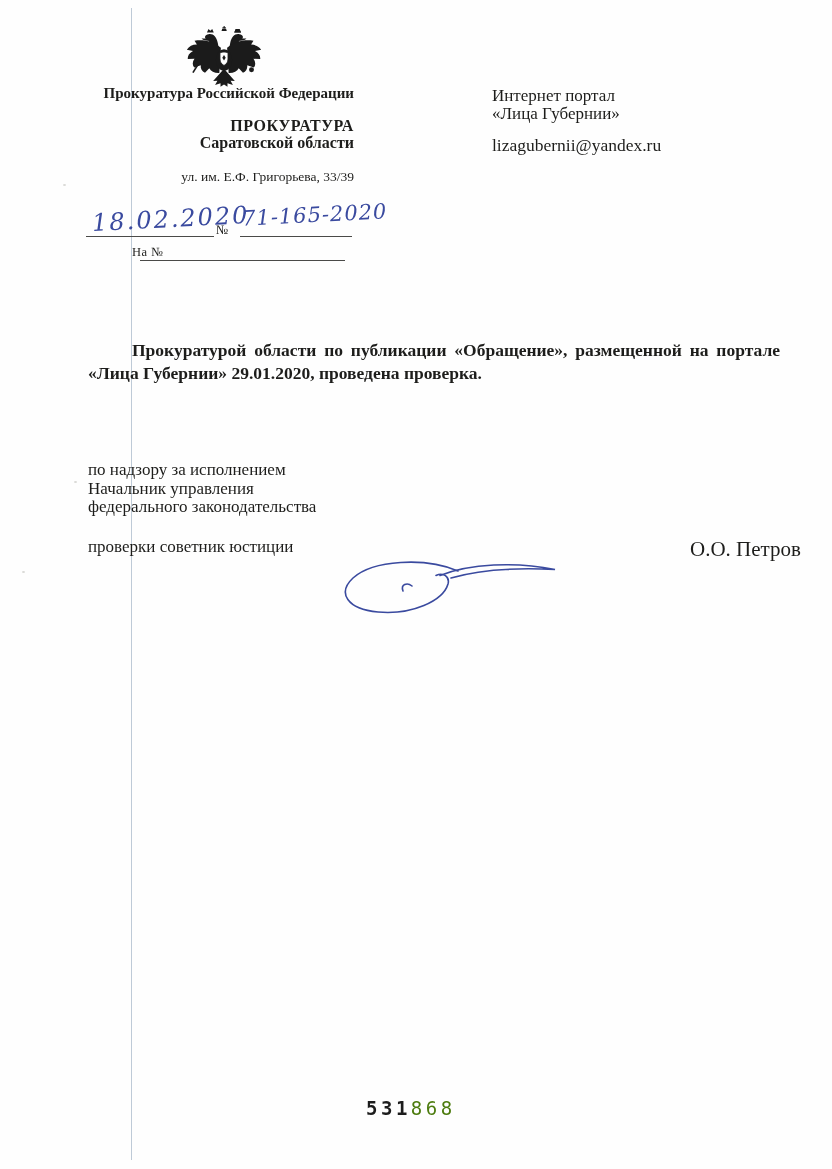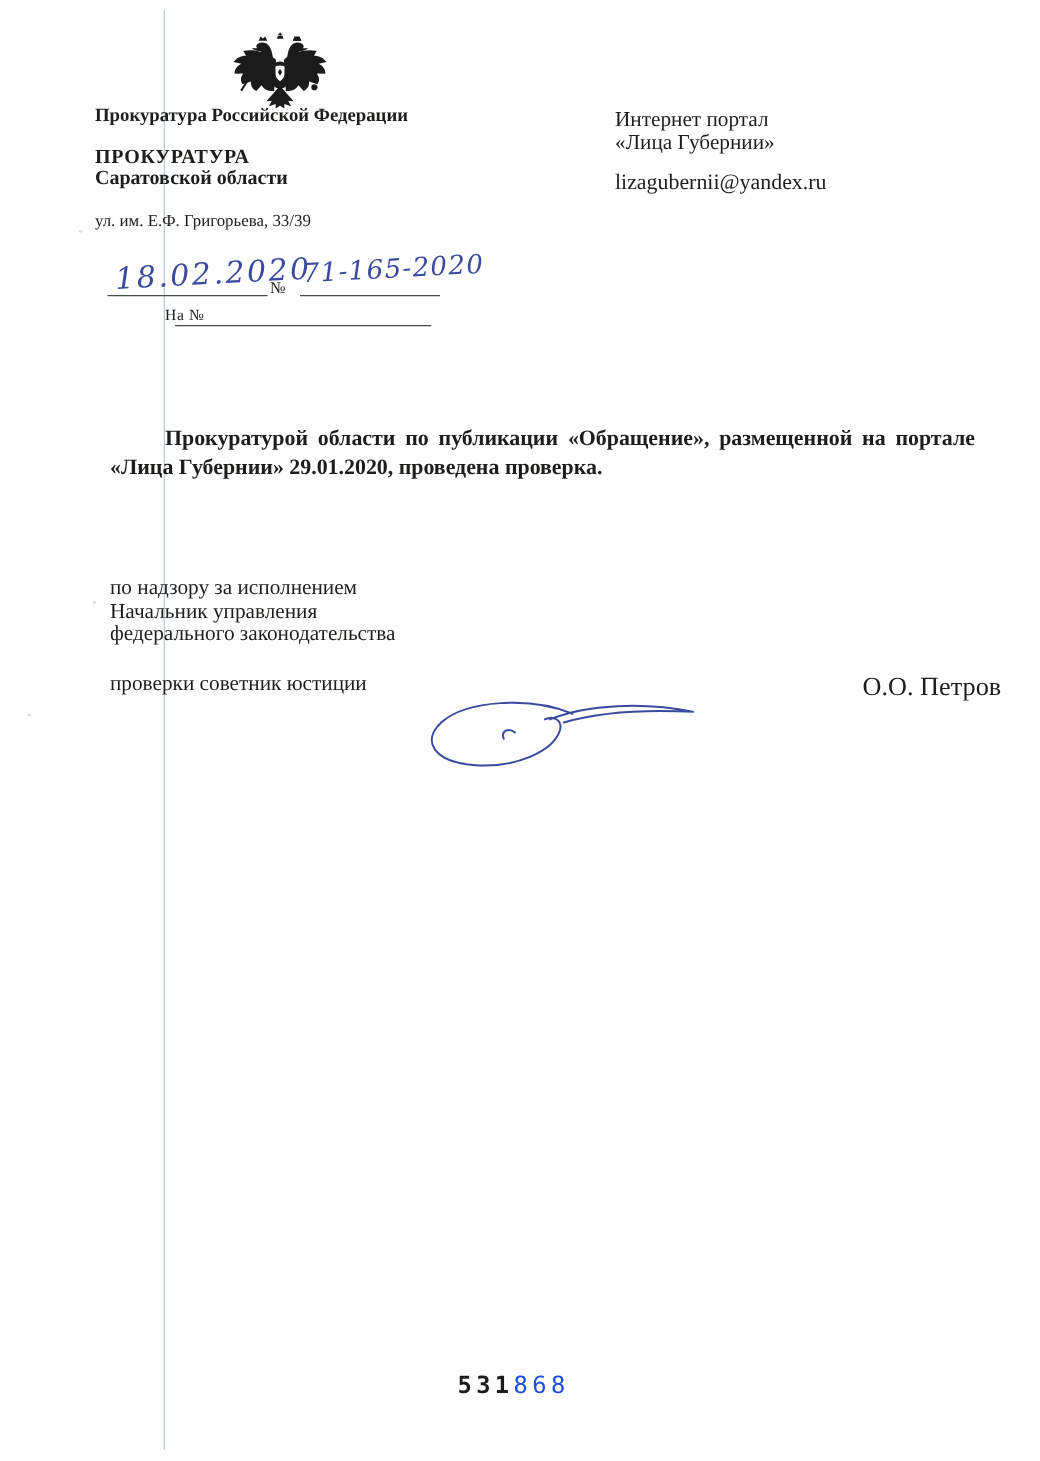--- a/index.html
+++ b/index.html
@@ -11,21 +11,21 @@
   }
   
   .scan-line { position:absolute; left:131px; top:8px; width:1px; height:1152px;
                background:#b3c1d0; opacity:.85; }
   .speck { position:absolute; width:3px; height:2px; background:#d9d9d6; border-radius:50%; }
 
   
   .emblem { position:absolute; left:184px; top:26px; width:80px; height:62px; }
 
   
-  .letterhead { position:absolute; left:76px; top:86px; width:264px; text-align:left; }
+  .letterhead { position:absolute; left:90px; top:86px; width:264px; text-align:right; }
   .lh-parent { font-size:15px; font-weight:700; line-height:15px; }
   .lh-name1  { margin-top:16px; font-size:16px; font-weight:700; line-height:17px; letter-spacing:.6px; }
   .lh-name2  { font-size:16px; font-weight:700; line-height:17px; }
   .lh-addr   { margin-top:17px; font-size:13.5px; line-height:17px; }
 
   
   .hand { position:absolute; font-style:italic; color:#3a4a9f;
           font-family:"DejaVu Serif", serif; white-space:nowrap; }
   .hand-date   { left:92px;  top:205px; font-size:24px; letter-spacing:2px; transform:rotate(-3deg); }
   .hand-number { left:242px; top:203px; font-size:21px; letter-spacing:1px; transform:rotate(-3deg); }
@@ -50,21 +50,21 @@
   .sign-rank  { margin-top:21px; }
   .sign-name  { position:absolute; left:690px; top:537px; width:104px;
                 text-align:right; font-size:21px; white-space:nowrap; }
   .signature-svg { position:absolute; left:340px; top:556px; width:225px; height:65px; }
 
   
   .stamp { position:absolute; left:366px; top:1097px;
            font-family:"DejaVu Sans Mono", monospace; font-size:19px; letter-spacing:3.5px;
            white-space:nowrap; }
   .stamp .b { font-weight:700; color:#1c1c1c; }
-  .stamp .l { font-weight:400; color:#1d4ed8; }
+  .stamp .l { font-weight:400; color:#4d7c0f; }
 </style>
 </head>
 <body>
 
 <div class="page">
 
   <div class="scan-line"></div>
   <div class="speck" style="left:74px;top:481px;"></div>
   <div class="speck" style="left:22px;top:571px;"></div>
   <div class="speck" style="left:63px;top:184px;"></div>

